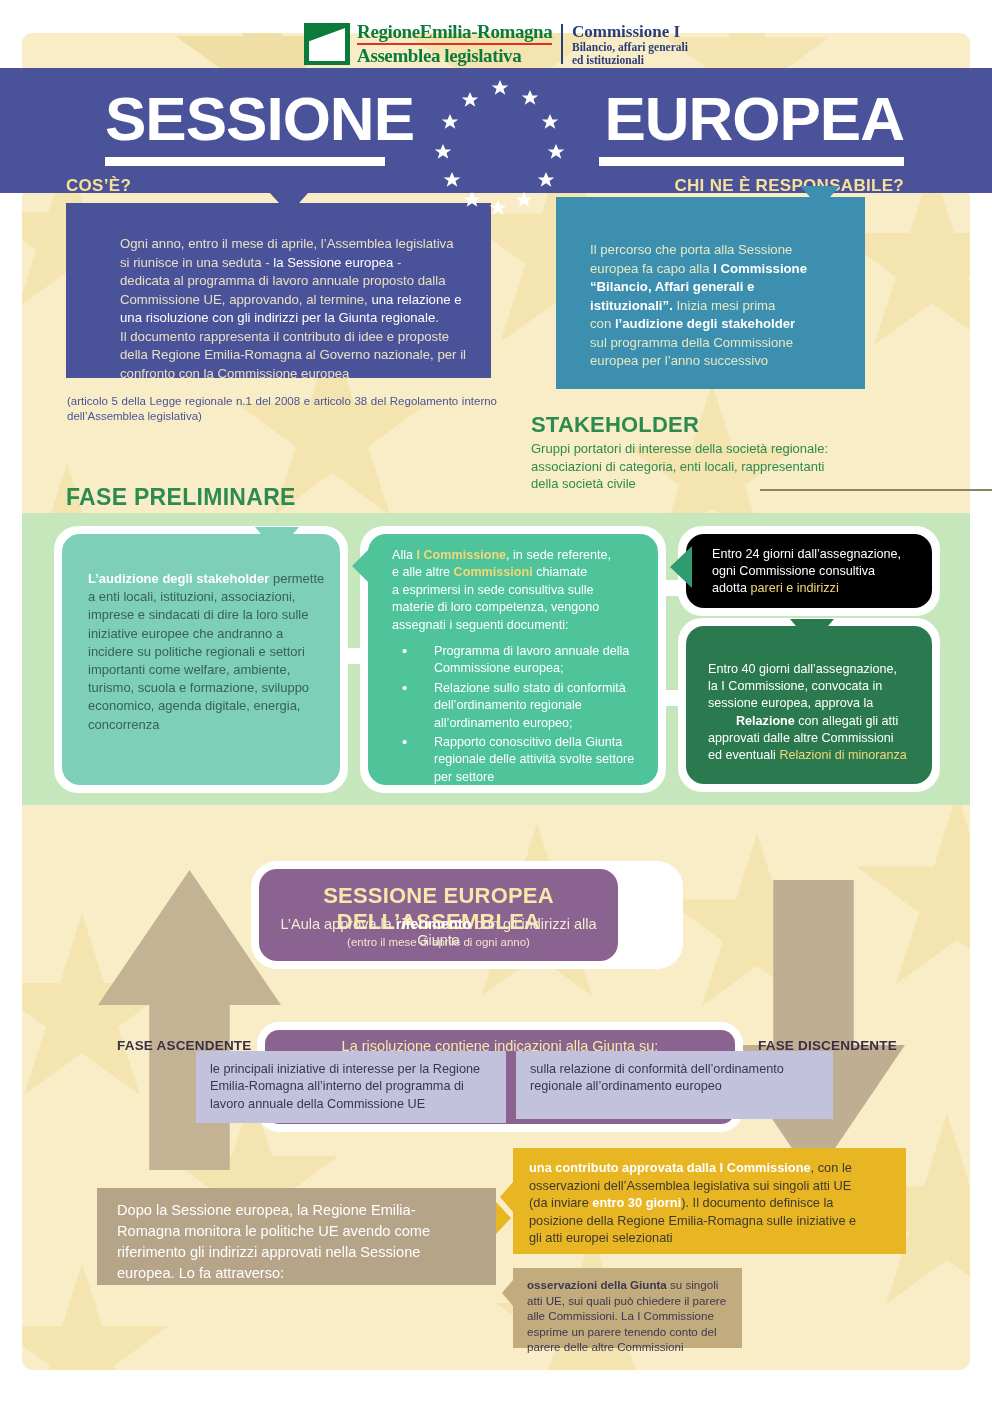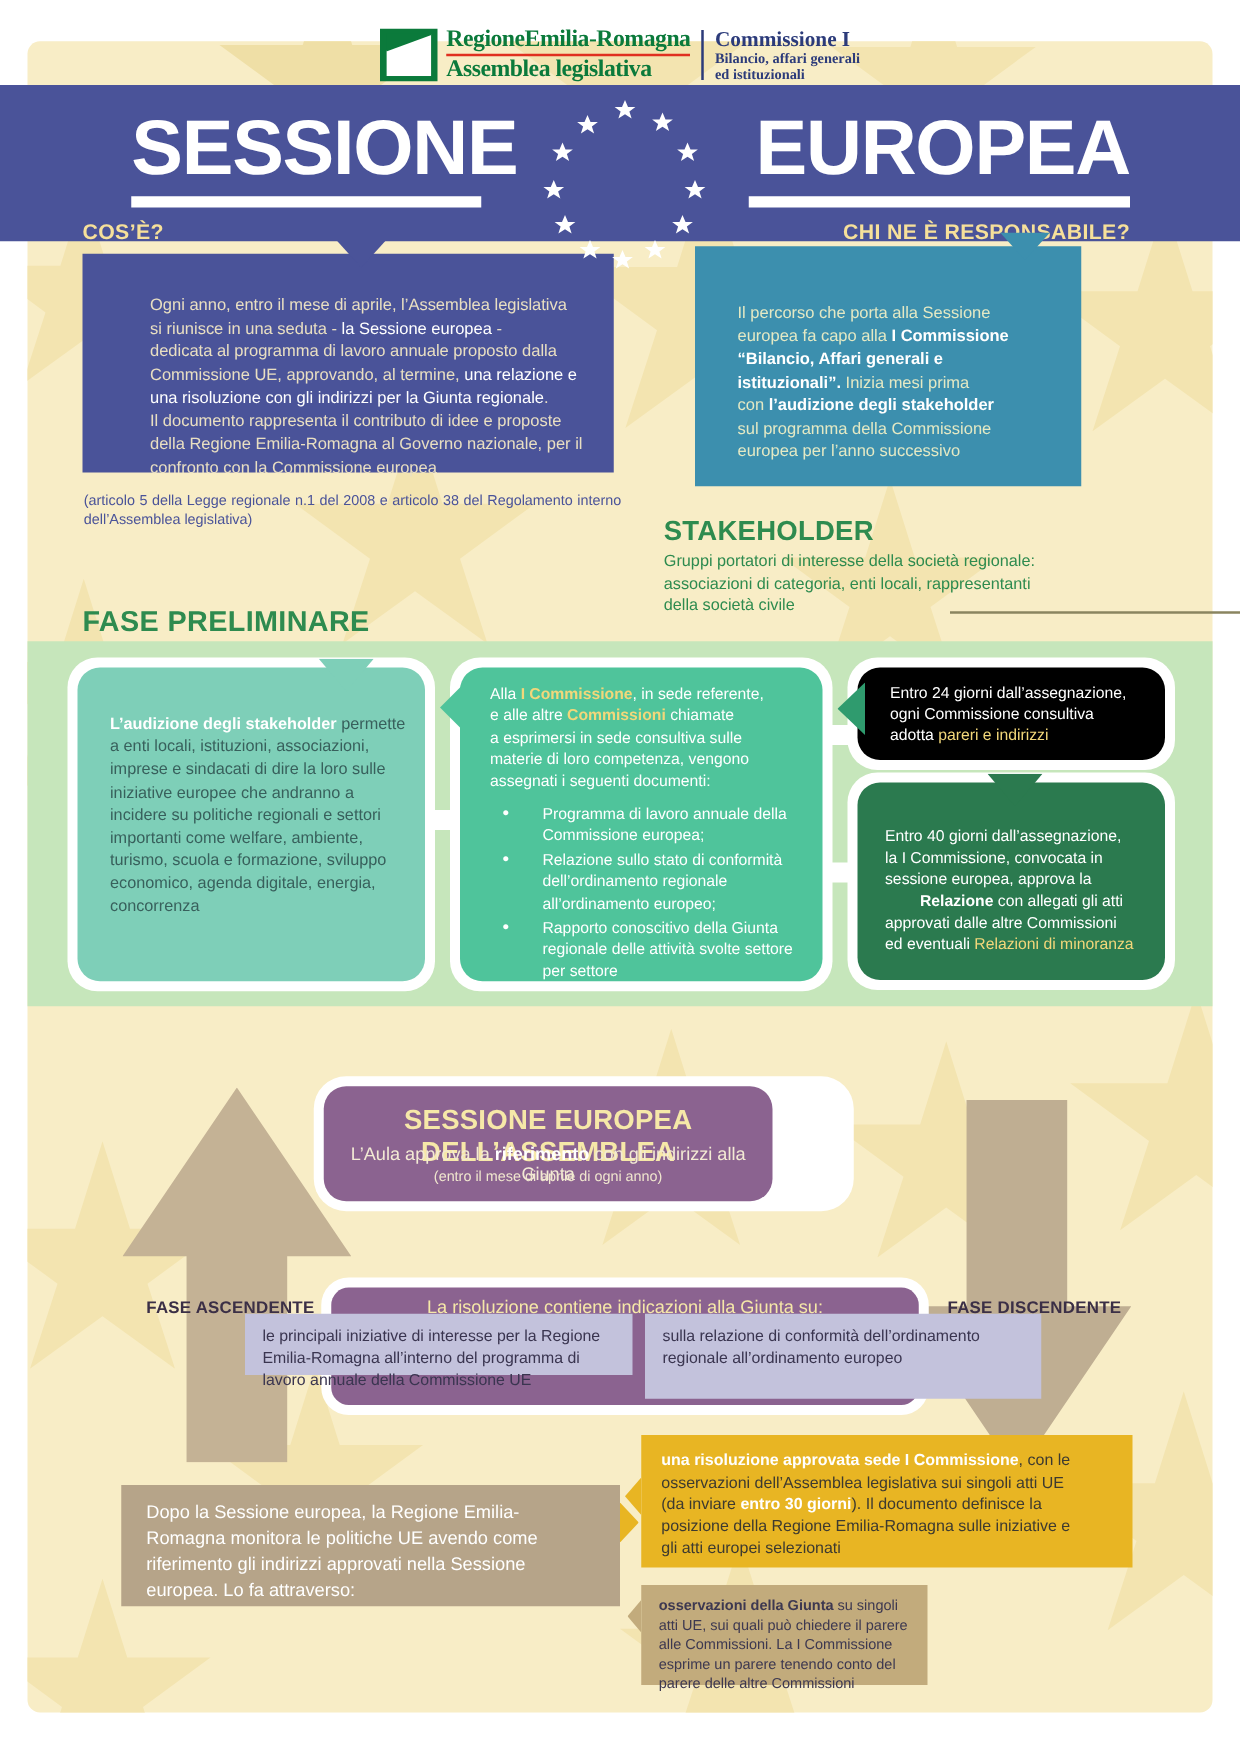--- a/index.html
+++ b/index.html
@@ -223,21 +223,21 @@
 
   
   #purp2-o { position: absolute; left: 257px; top: 1022px; width: 486px; height: 110px;
              background: #ffffff; border-radius: 22px; z-index: 3; }
   #purp2   { position: absolute; left: 265px; top: 1030px; width: 470px; height: 94px;
              background: #8b6390; border-radius: 14px; z-index: 4; }
   #purp2 .h { position: absolute; left: 0; right: 0; top: 8px; text-align: center;
               font-size: 14.5px; color: #f6e8a8; }
 
   .lav { position: absolute; background: #c3c2dc; z-index: 5; }
-  #lav1 { left: 196px; top: 1051px; width: 310px; height: 49px; }
+  #lav1 { left: 196px; top: 1051px; width: 310px; height: 72px; }
   #lav1 .txt { position: absolute; left: 14px; top: 10px; right: 10px;
                font-size: 12.7px; line-height: 17.4px; color: #3a3550; }
   #lav2 { left: 516px; top: 1051px; width: 317px; height: 68px; }
   #lav2 .txt { position: absolute; left: 14px; top: 10px; right: 10px;
                font-size: 12.7px; line-height: 17.4px; color: #3a3550; }
 
   .phase-lbl {
     position: absolute; font-size: 13.5px; font-weight: 700;
     color: #3b2f46; letter-spacing: 0.2px; z-index: 6;
   }
@@ -489,21 +489,21 @@
   <div class="lav" id="lav2">
     <div class="txt">sulla relazione di conformità dell’ordinamento regionale all’ordinamento europeo</div>
   </div>
 
   <div class="phase-lbl" id="ph-asc">FASE ASCENDENTE</div>
   <div class="phase-lbl" id="ph-dis">FASE DISCENDENTE</div>
 
   <div id="yel">
     <div class="notch"></div>
     <div class="txt">
-      <b>una risoluzione approvata sede I Commissione</b><span>, con le</span><br>
+      <b>una contributo approvata dalla I Commissione</b><span>, con le</span><br>
       <span>osservazioni dell’Assemblea legislativa sui singoli atti UE</span><br>
       <span>(da inviare </span><b>entro 30 giorni</b><span>). Il documento definisce la</span><br>
       <span>posizione della Regione Emilia-Romagna sulle iniziative e</span><br>
       <span>gli atti europei selezionati</span>
     </div>
   </div>
 
   <div id="brn">
     <div class="notch"></div>
     <div class="txt">

